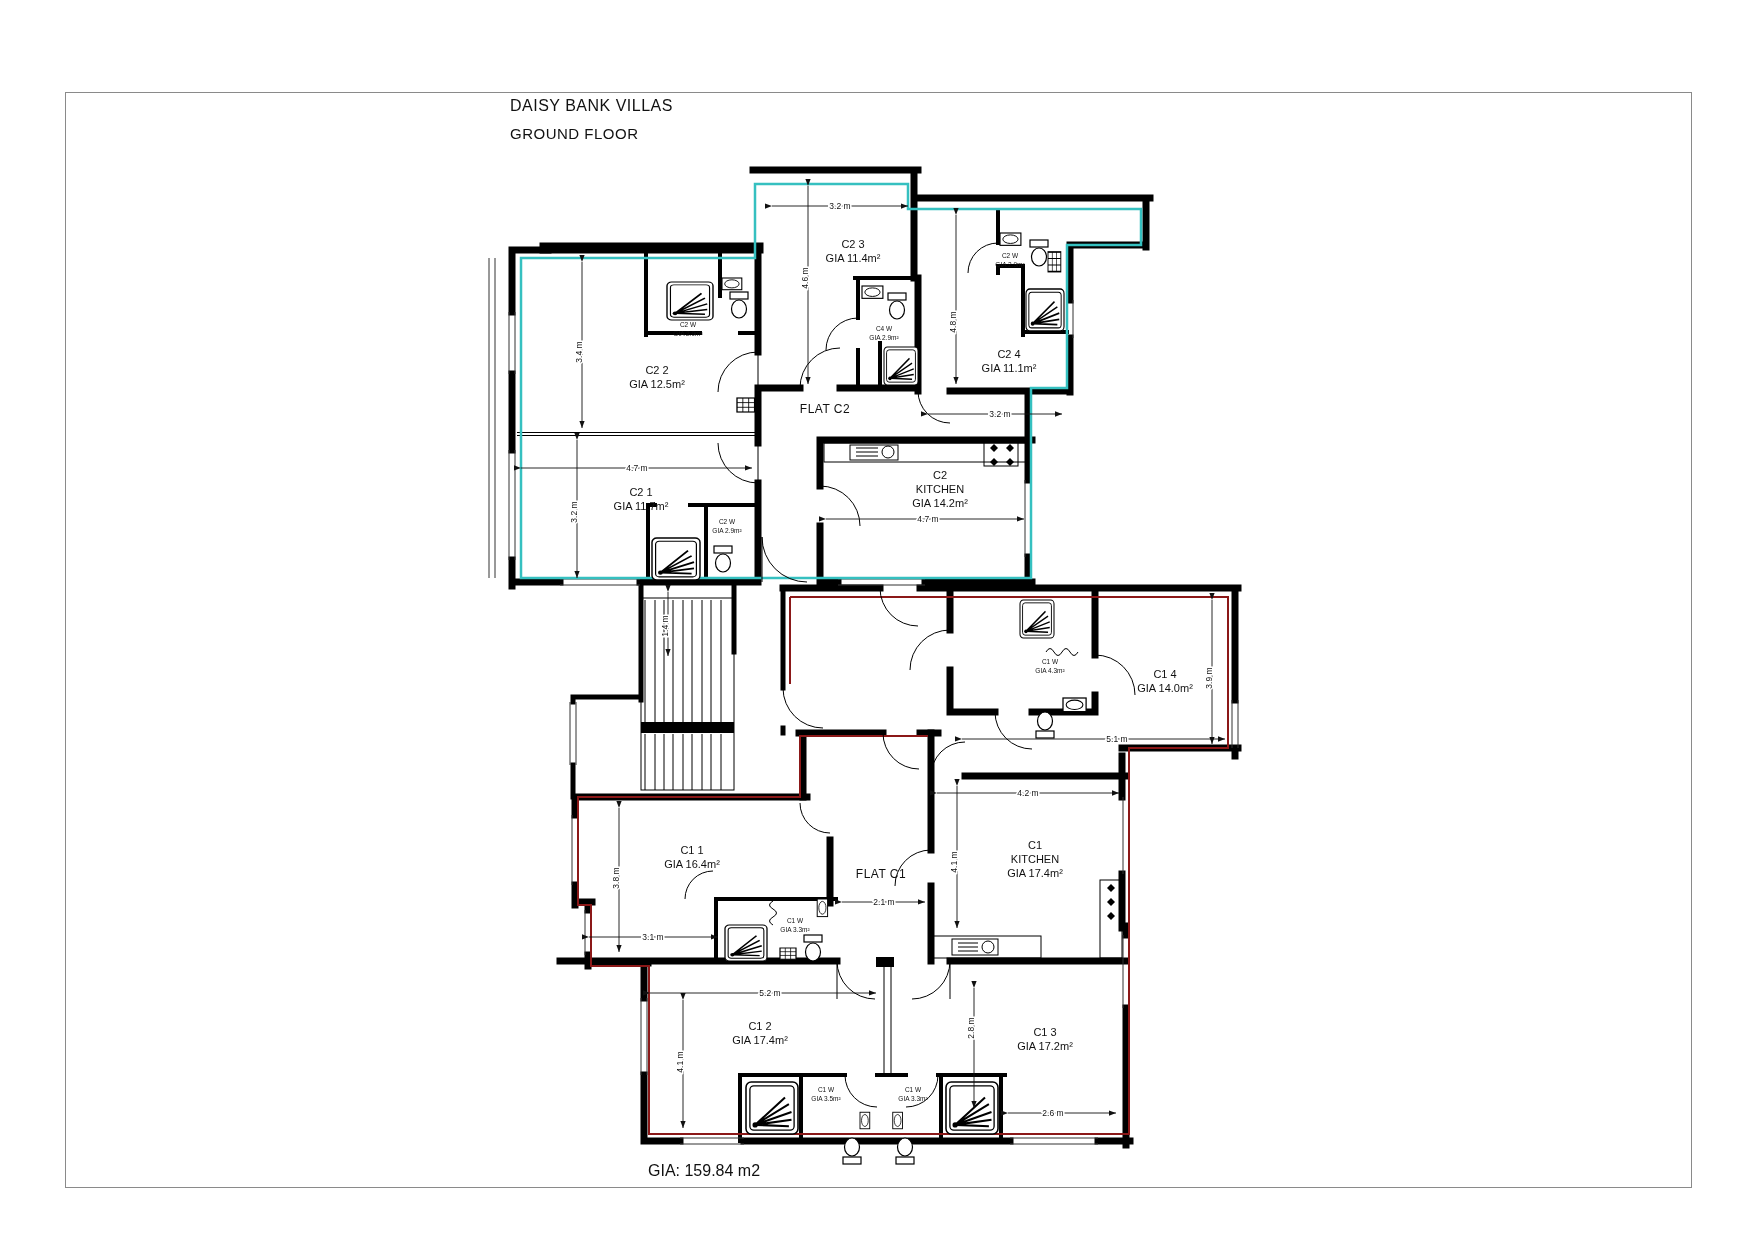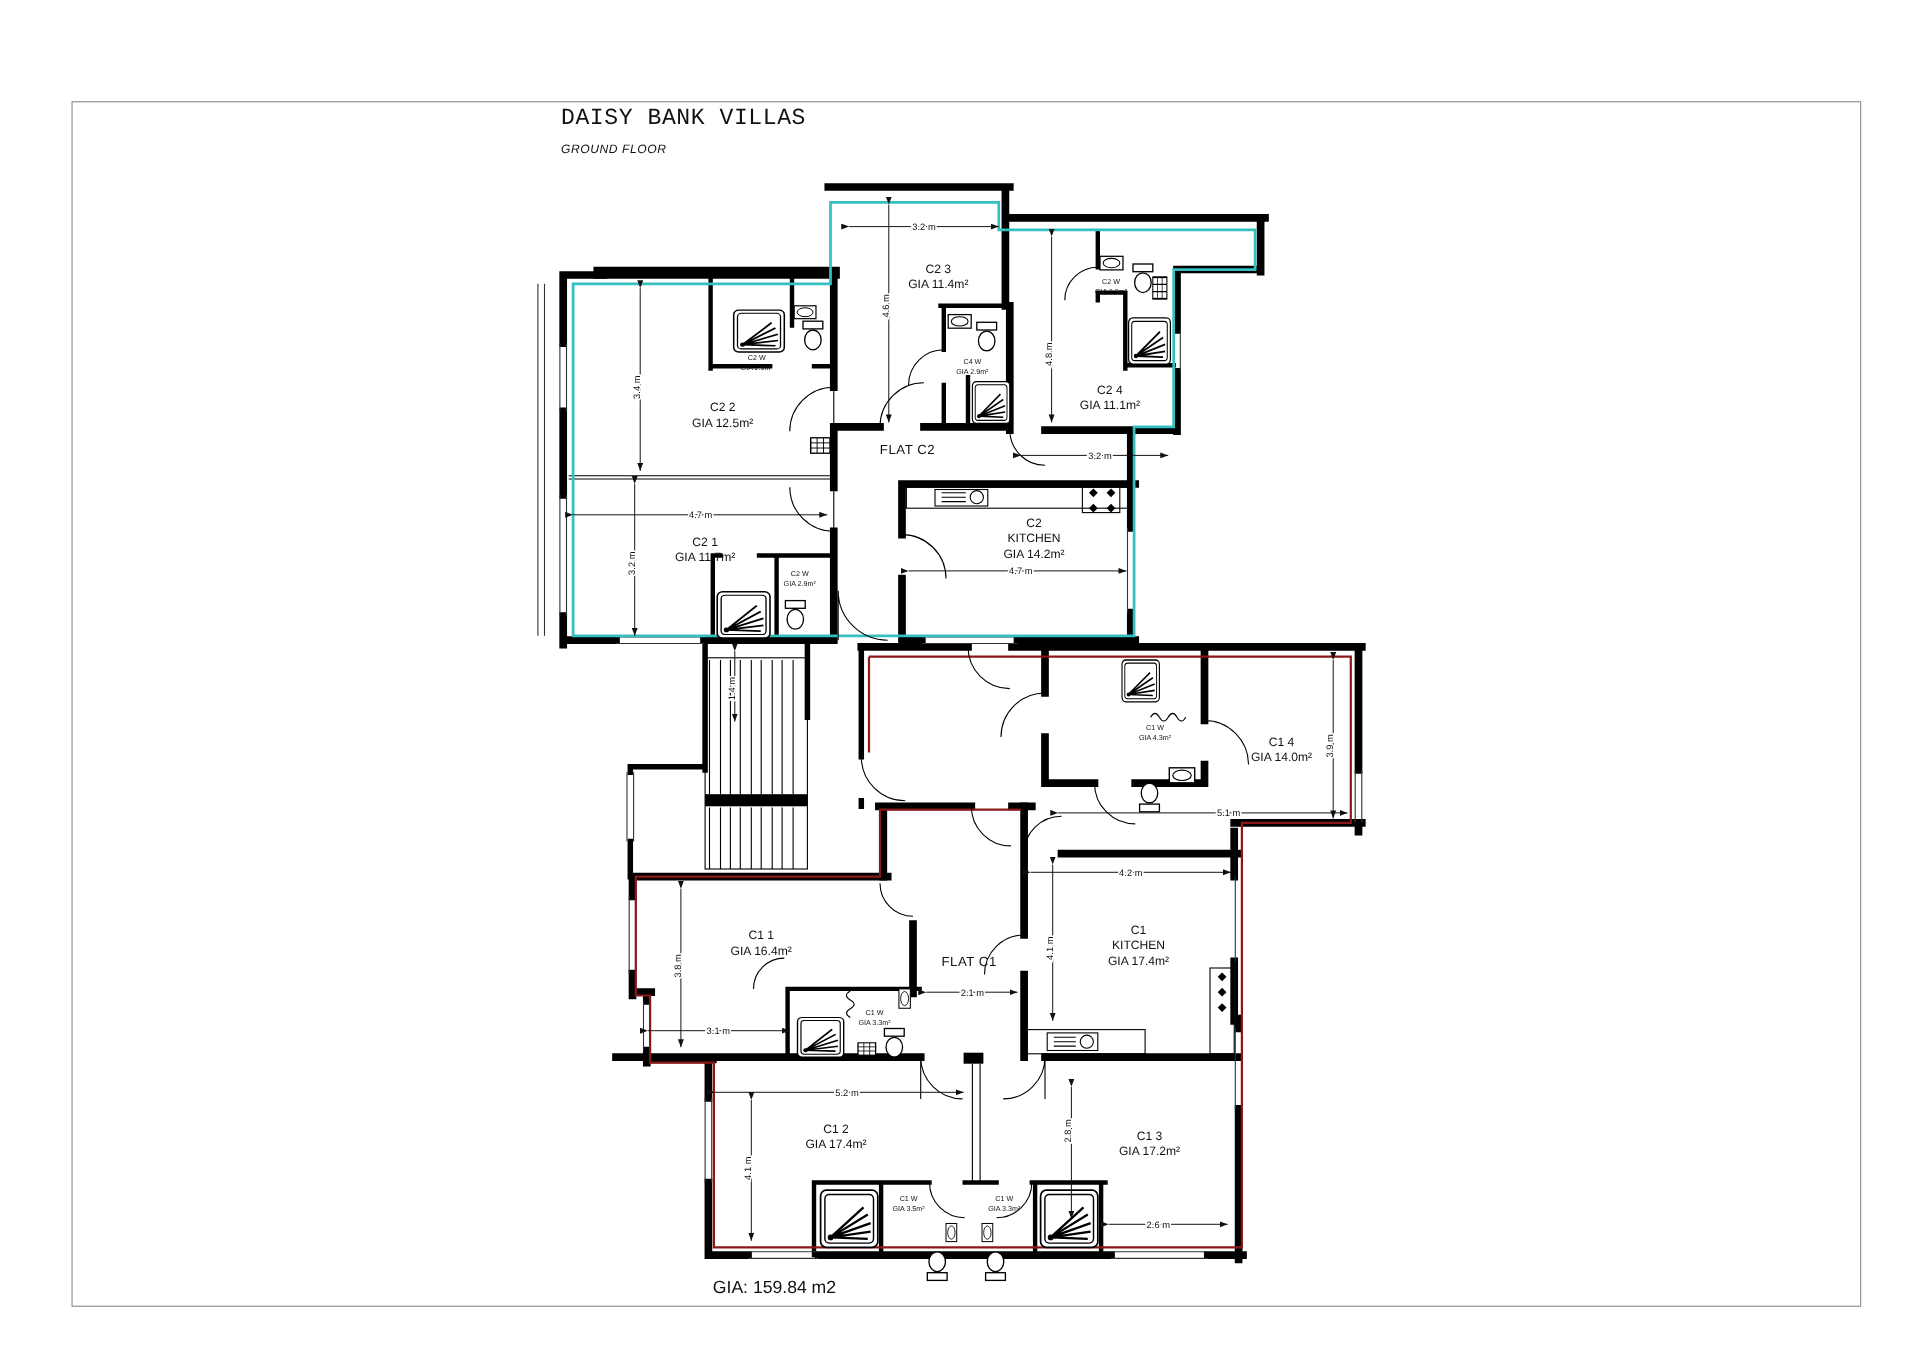--- a/index.html
+++ b/index.html
@@ -1,20 +1,20 @@
 <!DOCTYPE html>
 <html><head>
 <meta charset="utf-8">
 <style>
   html,body{margin:0;padding:0;background:#fff;}
   body{width:1755px;height:1240px;position:relative;font-family:"Liberation Sans",sans-serif;}
   #frame{position:absolute;left:65px;top:92px;width:1625px;height:1094px;border:1px solid #8a8a8a;}
   #title-block{position:absolute;left:510px;top:97px;color:#111;}
-  #title-block .t1{font-size:21px;letter-spacing:.5px;font-family:Liberation Mono, monospace;}
-  #title-block .t2{font-size:11px;margin-top:10px;letter-spacing:.5px;font-style:italic;}
+  #title-block .t1{font-size:16px;letter-spacing:.5px;}
+  #title-block .t2{font-size:15px;margin-top:10px;letter-spacing:.5px;}
   #footer-gia{position:absolute;left:648px;top:1162px;font-size:16px;color:#111;}
   svg{position:absolute;left:0;top:0;}
   .wall{stroke:#000;fill:none;stroke-linecap:square;}
   .w7{stroke-width:7;} .w5{stroke-width:5;} .w4{stroke-width:4;} .w11{stroke-width:11;}
   .thin{stroke:#000;stroke-width:1;fill:none;}
   .win{stroke:#333;stroke-width:1;fill:none;}
   .door{stroke:#000;stroke-width:1;fill:none;}
   .fix{stroke:#000;stroke-width:1.2;fill:#fff;}
   .fixthin{stroke:#000;stroke-width:1;fill:none;}
   .dim{stroke:#111;stroke-width:.9;fill:none;}

